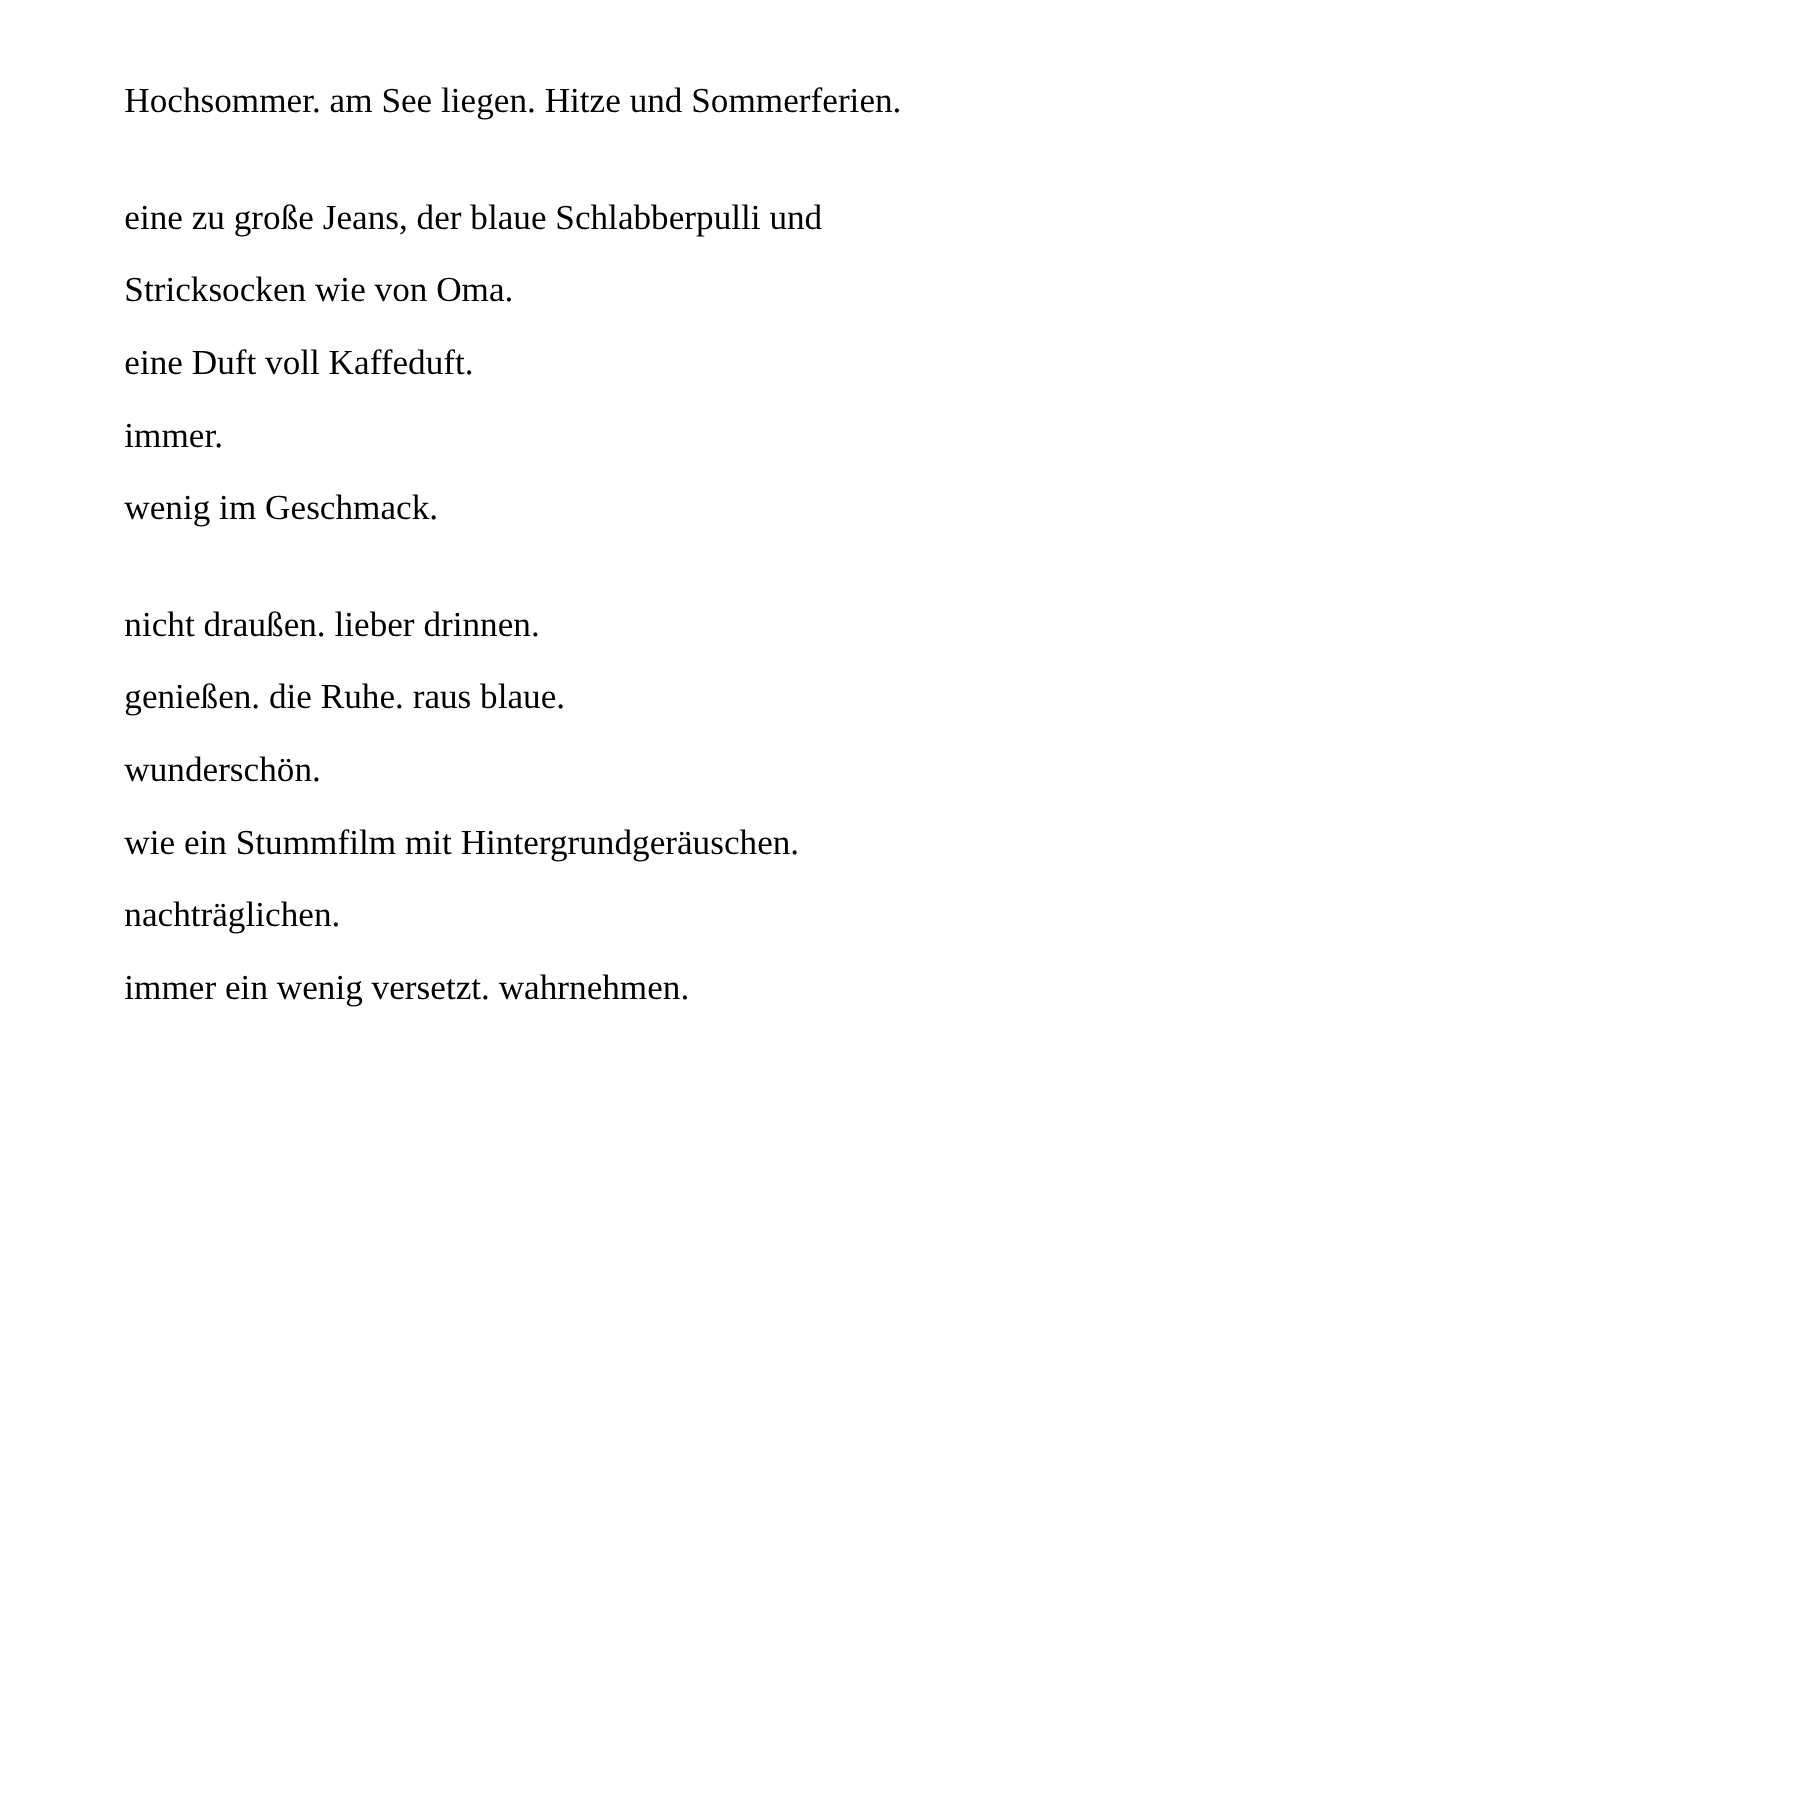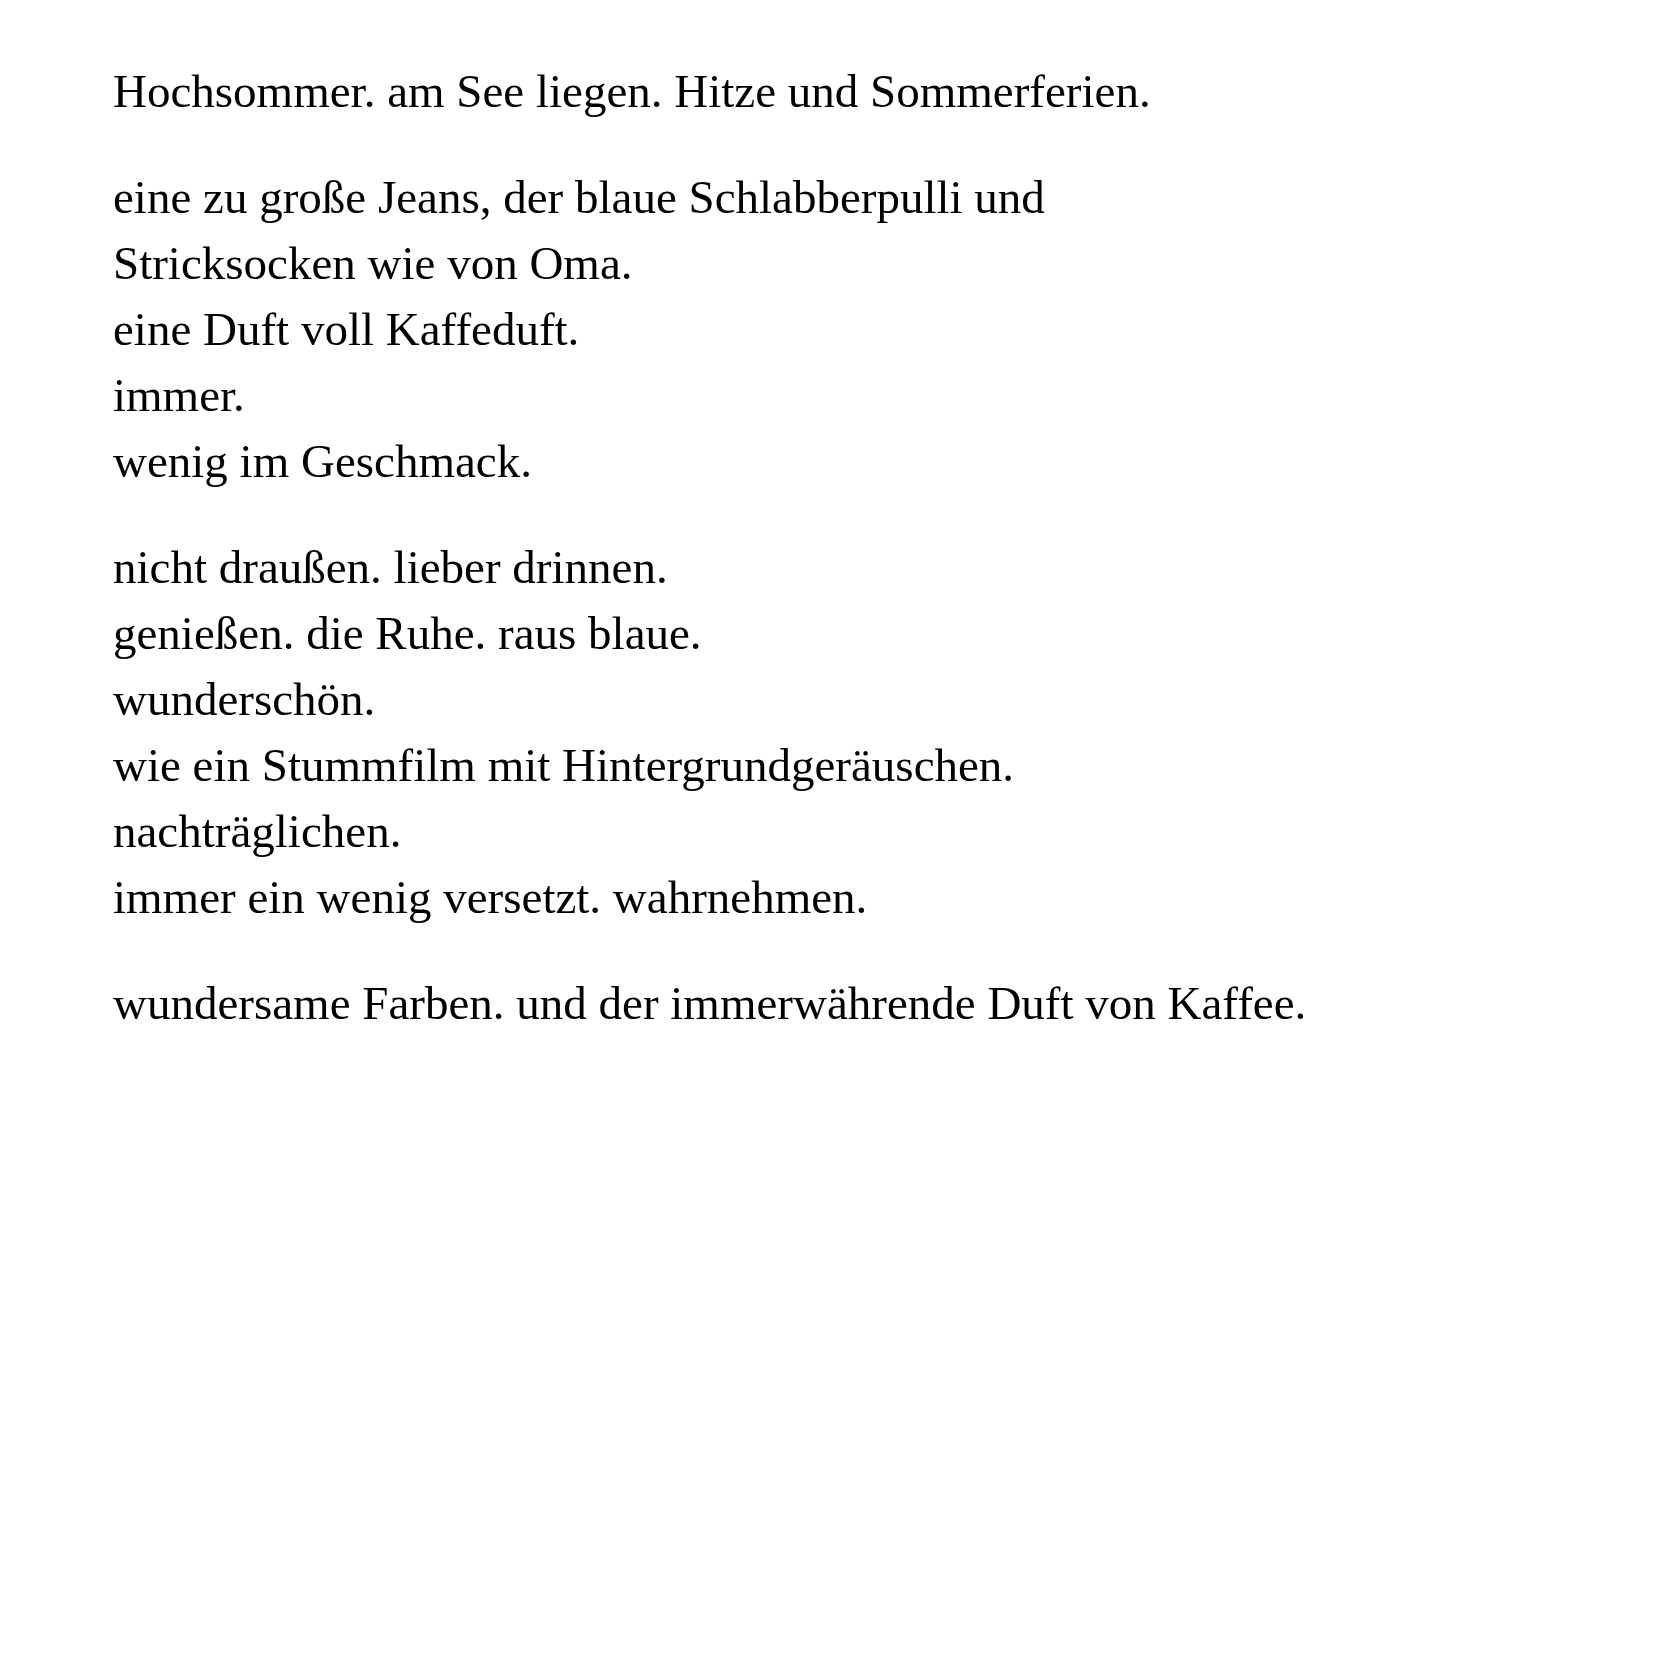--- a/index.html
+++ b/index.html
@@ -13,21 +13,21 @@
 
   .page {
     width: 1654px;
     height: 1654px;
     background: #ffffff;
     padding: 58px 60px 0 113px;
   }
 
   .poem {
     font-family: "Liberation Serif", "DejaVu Serif", serif;
-    font-size: 47px;
+    font-size: 32px;
     line-height: 66px;
     color: #000000;
     font-weight: 400;
     letter-spacing: 0px;
   }
 
   .stanza {
     margin-bottom: 40px;
   }
 
@@ -56,18 +56,15 @@
 
     <div class="stanza">
       <span class="line">nicht draußen. lieber drinnen.</span>
       <span class="line">genießen. die Ruhe. raus blaue.</span>
       <span class="line">wunderschön.</span>
       <span class="line">wie ein Stummfilm mit Hintergrundgeräuschen.</span>
       <span class="line">nachträglichen.</span>
       <span class="line">immer ein wenig versetzt. wahrnehmen.</span>
     </div>
 
-    <div class="stanza">
-      <span class="line">wundersame Farben. und der immerwährende Duft von Kaffee.</span>
-    </div>
 
   </article>
 </main>
 
 </body></html>

